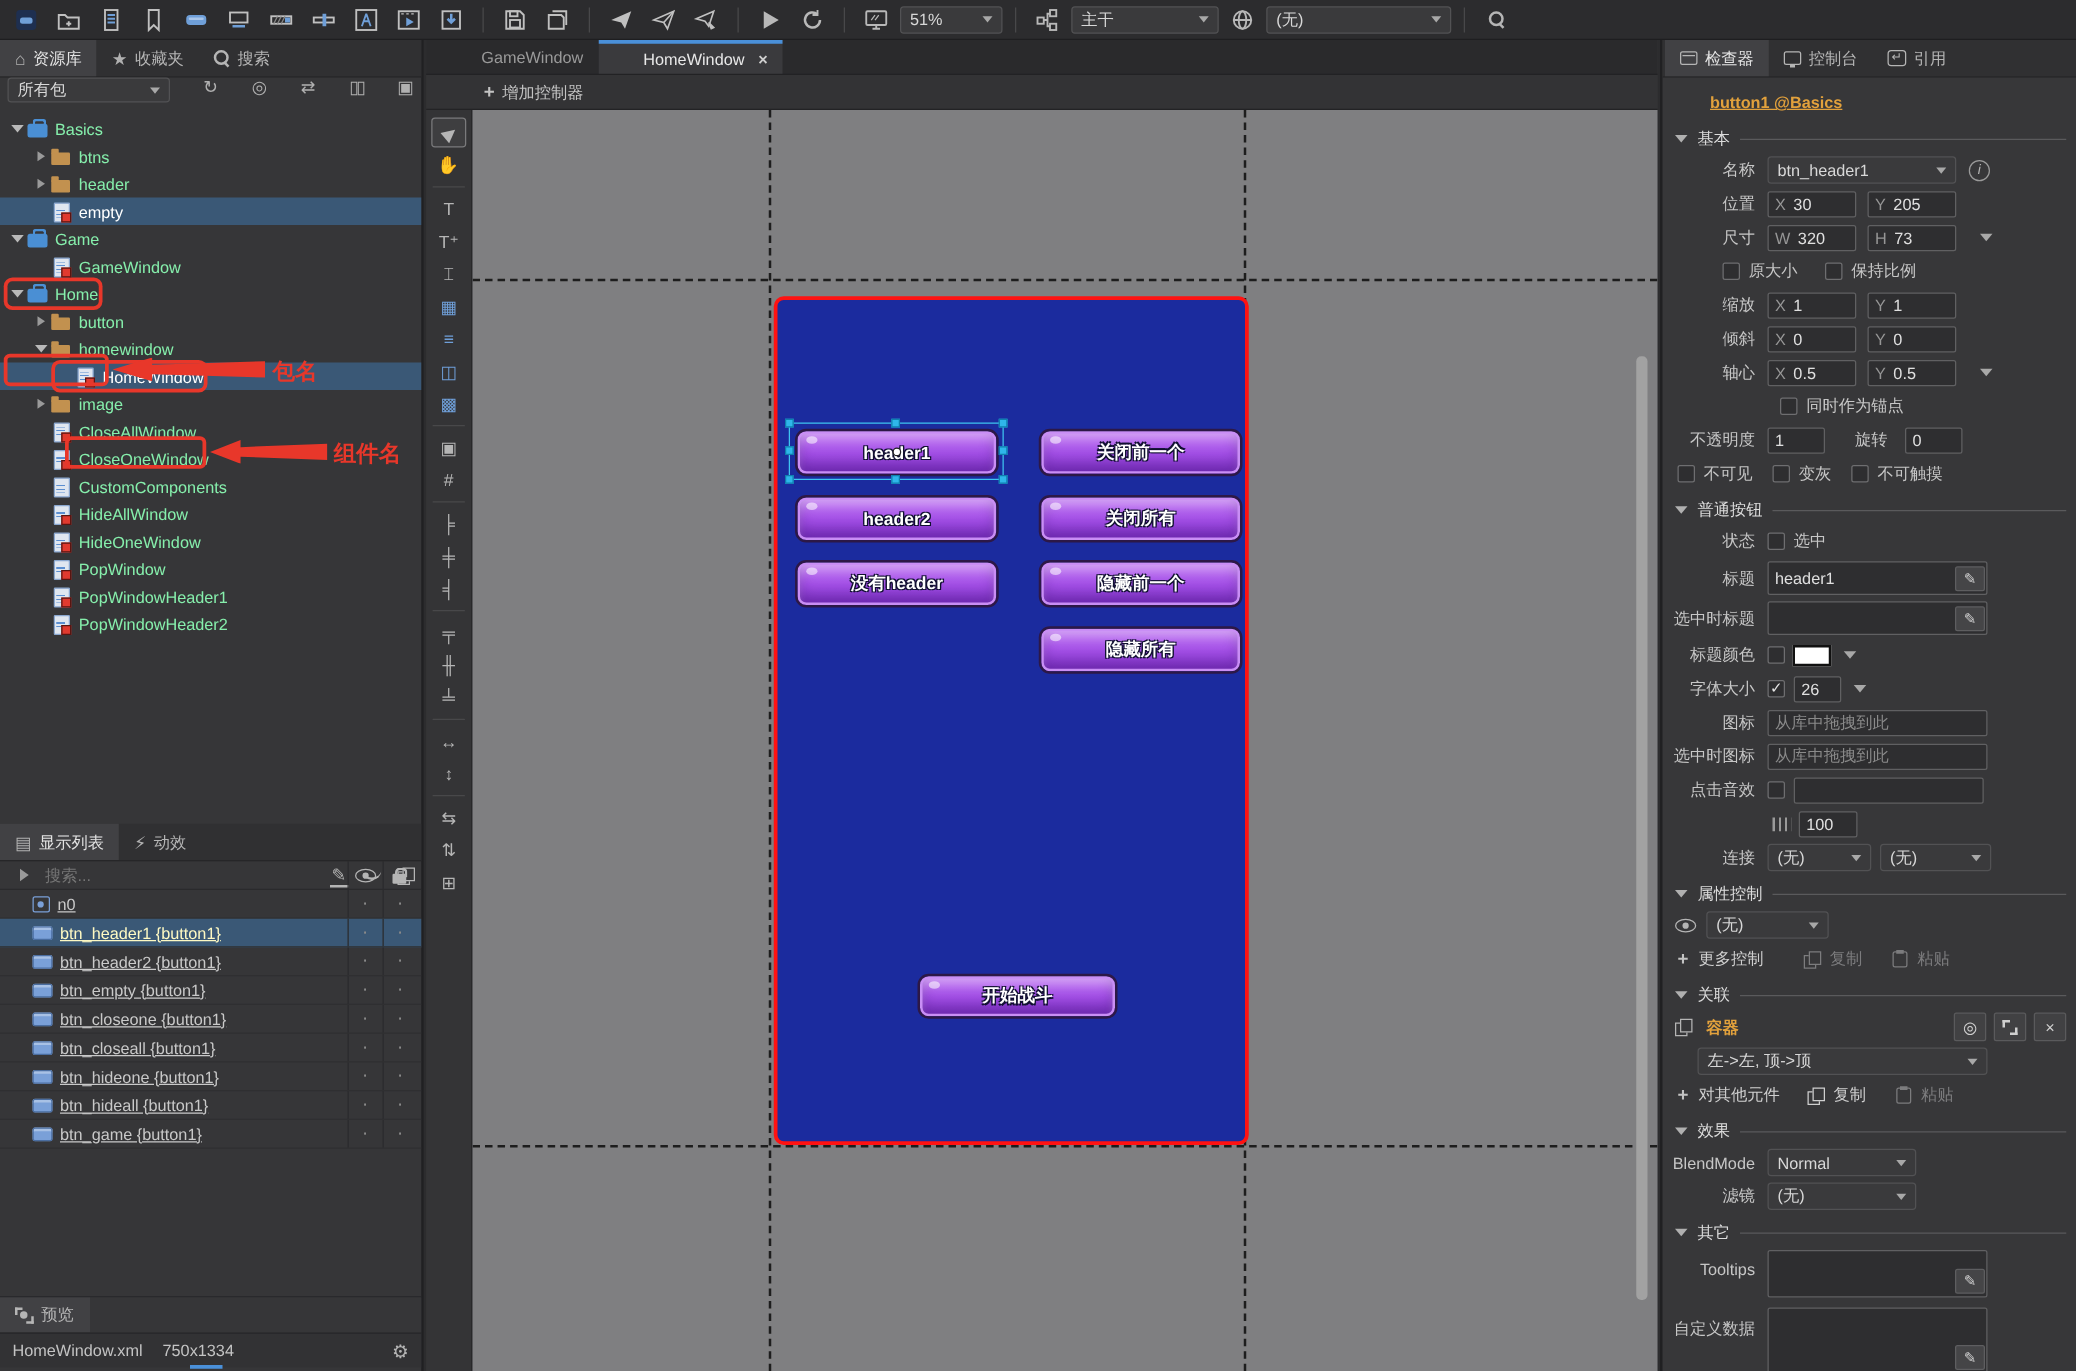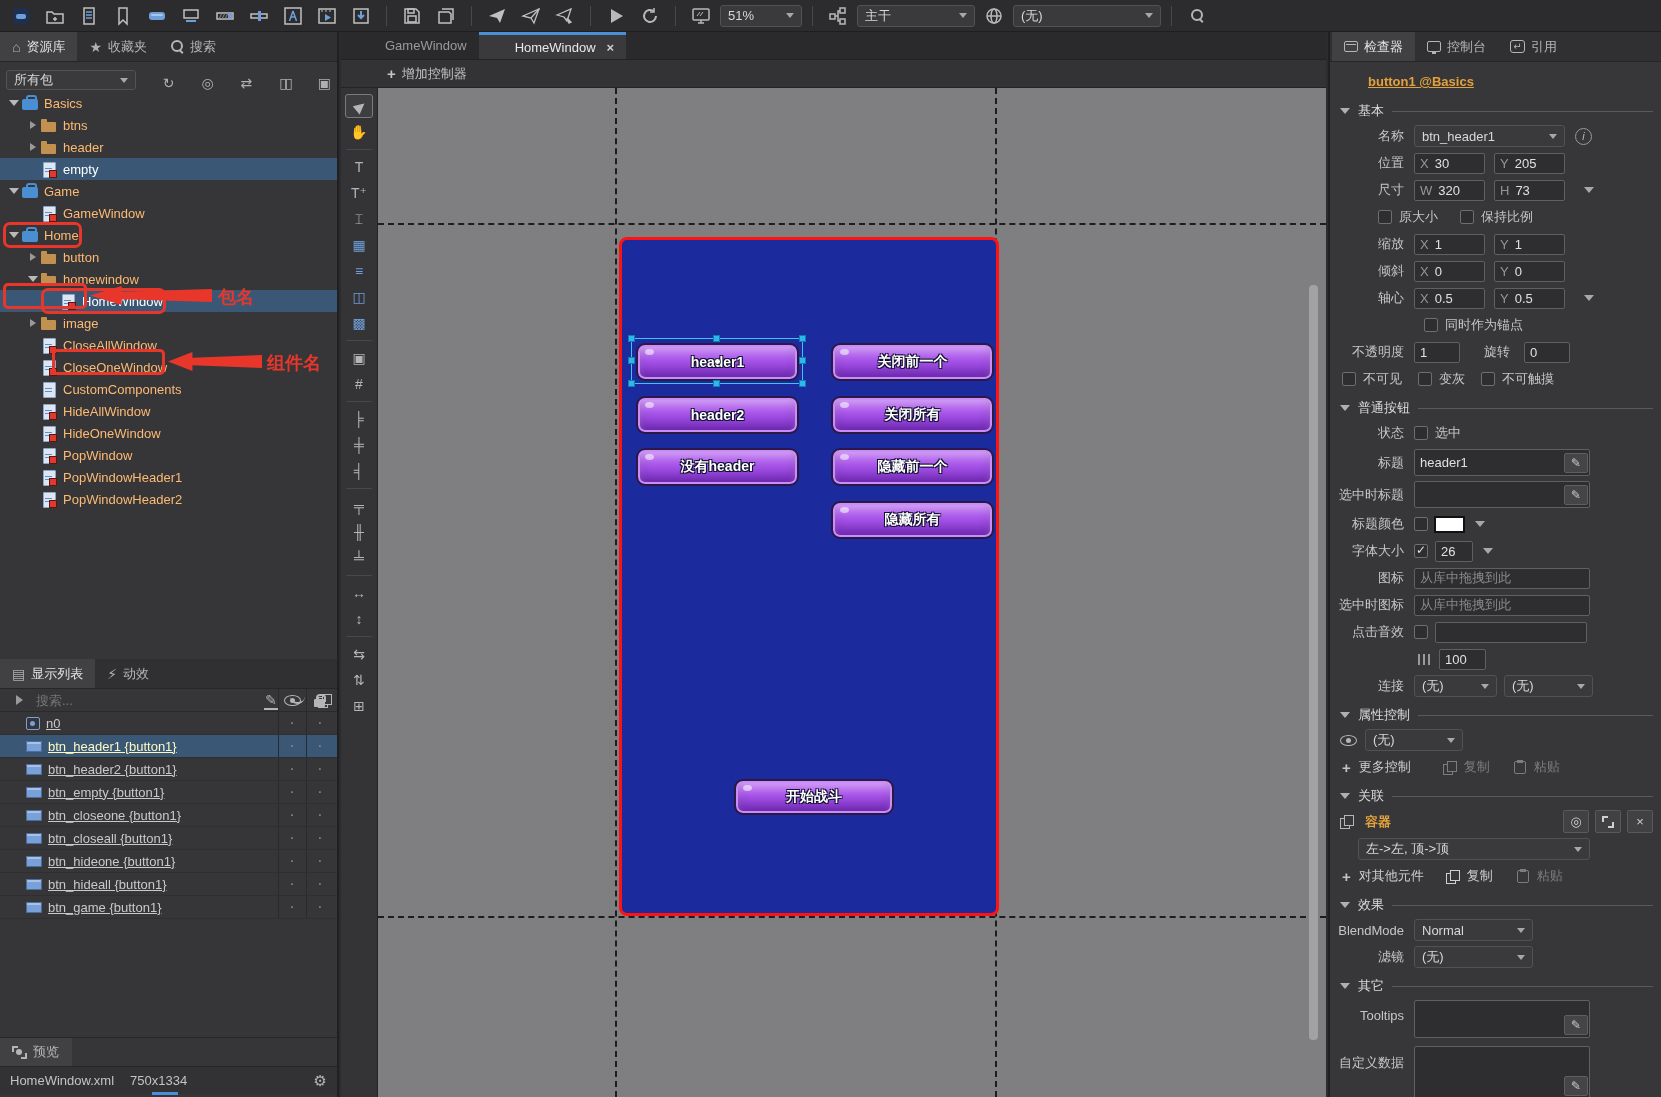--- a/index.html
+++ b/index.html
@@ -16,21 +16,21 @@
   .dd { background:#3a3a3c; border:1px solid #525254; border-radius:3px; height:22px;
     display:flex; align-items:center; padding:0 7px; color:#d8d8d8; gap:8px; }
   .ddarr { width:0; height:0; border:4px solid transparent; border-top:5px solid #a8a8a8; margin-top:4px; margin-left:auto; }
   .ddval { white-space:nowrap; }
 
   
   #leftpanel { position:absolute; left:0; top:32px; width:339px; height:1065px; background:#363638; border-right:2px solid #202022; }
   .ptabs { display:flex; align-items:stretch; height:30px; background:#303032; border-bottom:1px solid #262628; }
   .ptab { display:flex; align-items:center; gap:6px; padding:0 12px; color:#b5b5b5; }
   .ptab.active { background:#414144; color:#e3e3e3; }
-  #filterrow { display:flex; align-items:flex-end; height:28px; padding:0 6px; gap:25px; }
+  #filterrow { display:flex; align-items:flex-start; height:28px; padding:0 6px; gap:25px; }
   #pkgselect { width:176px; height:20px; }
   .mini { color:#b0b0b0; font-size:14px; line-height:1; }
   #filterrow .mini { margin-left:2px; }
 
   
   #tree { position:absolute; left:0; top:60px; width:337px; }
   .trow { display:flex; align-items:center; height:22px; }
   .trow.selected { background:#3a5876; }
   .rowbox { display:inline-flex; align-items:center; height:20px; }
   .trow.boxed .rowbox { box-shadow:0 0 0 3px #e8372a; border-radius:4px; }
@@ -41,21 +41,21 @@
   .tico { display:inline-block; width:17px; height:16px; position:relative; flex:none; margin-right:5px; }
   .t-package .tico::before { content:""; position:absolute; left:0; top:4px; width:16px; height:11px; background:#4a8fd4; border-radius:2px; }
   .t-package .tico::after { content:""; position:absolute; left:4px; top:0; width:7px; height:5px; border:2px solid #4a8fd4; border-bottom:none; border-radius:3px 3px 0 0; }
   .t-folder .tico::before { content:""; position:absolute; left:0; top:5px; width:15px; height:10px; background:#c2914f; border-radius:1px; }
   .t-folder .tico::after { content:""; position:absolute; left:0; top:2px; width:6px; height:4px; background:#c2914f; border-radius:1px 1px 0 0; }
   .t-component .tico::before { content:""; position:absolute; left:2px; top:1px; width:11px; height:14px; background:#dfe6f0;
      border:1px solid #8aa7cf; border-radius:1px;
      background-image:repeating-linear-gradient(to bottom,transparent 0 2px,#5b8ed0 2px 3px);
      background-size:7px 8px; background-position:1px 3px; background-repeat:no-repeat; }
   .t-component.badge .tico::after { content:""; position:absolute; right:1px; bottom:-1px; width:6px; height:6px; background:#e03a2f; border:1px solid #591511; }
-  .tlabel { color:#fdba74; white-space:nowrap; }
+  .tlabel { color:#86efac; white-space:nowrap; }
   .trow.selected .tlabel { color:#ffffff; }
 
   
   .anno-arrow { position:absolute; background:#e8372a; clip-path:polygon(0 50%,26% 0,26% 30%,100% 16%,100% 84%,26% 70%,26% 100%); }
   .anno-label { position:absolute; color:#e8372a; font-size:18px; font-weight:bold; }
 
   
   #dlpanel { position:absolute; left:0; top:627px; width:337px; }
   #dltabs { height:30px; }
   #dlsearch { display:flex; align-items:center; height:23px; border-bottom:1px solid #2a2a2c; position:relative; }

